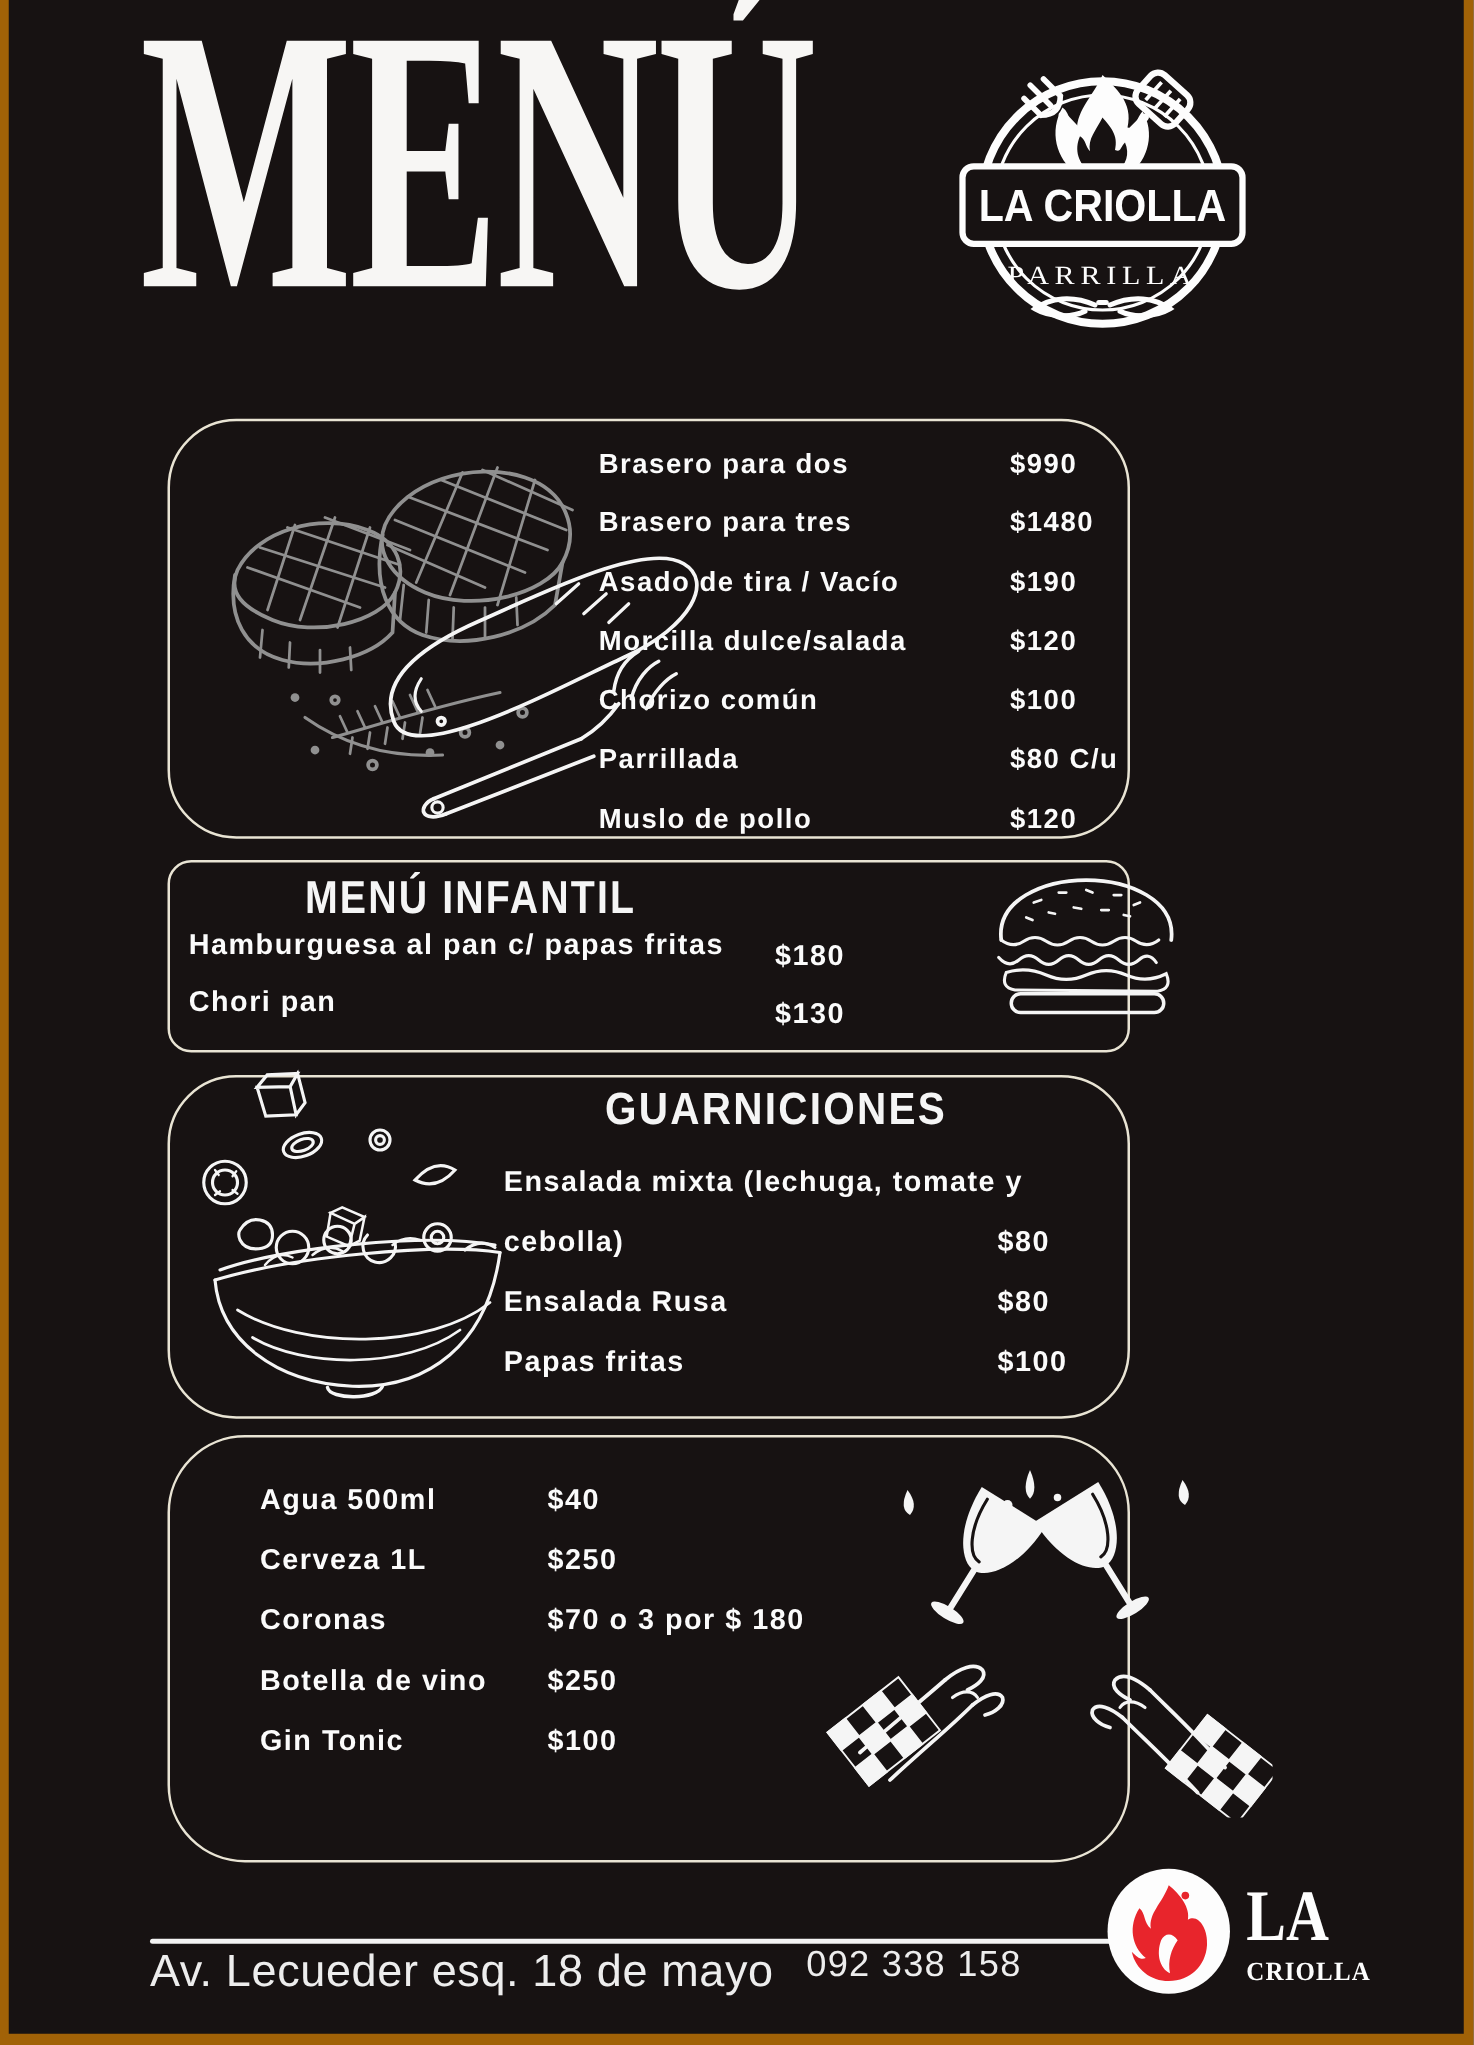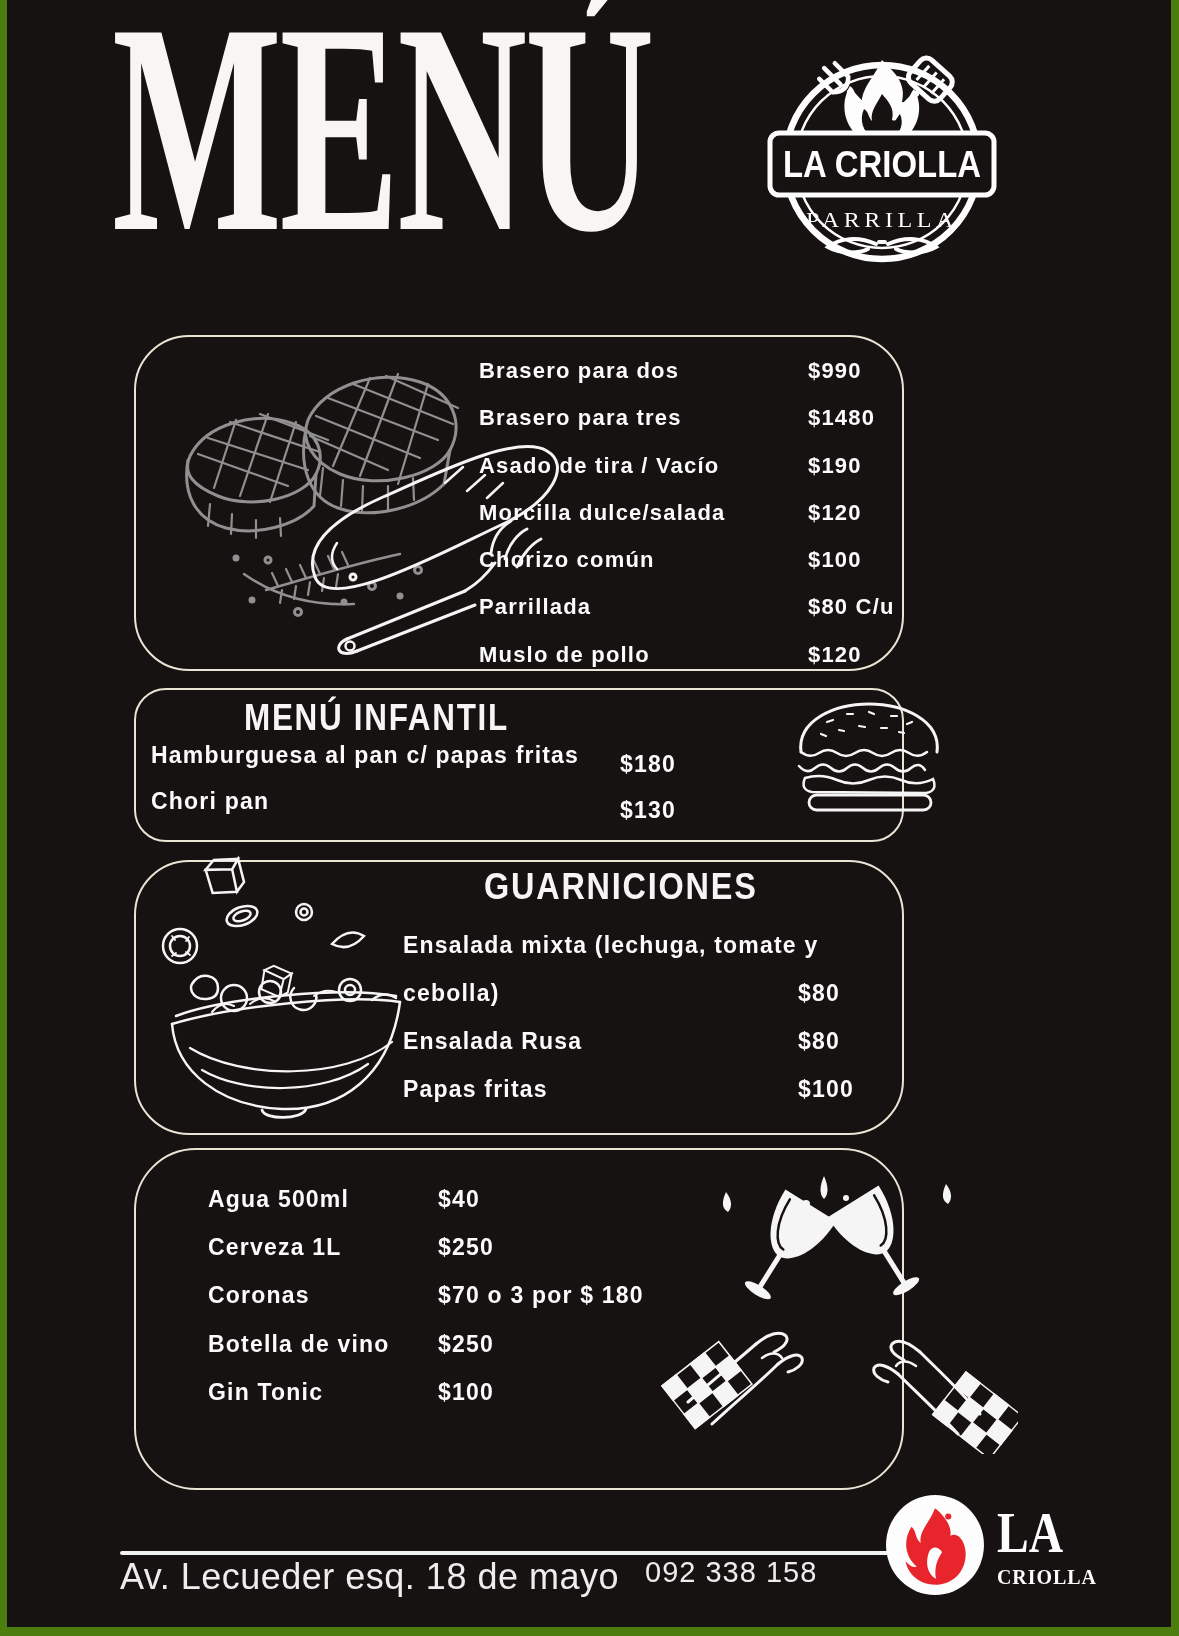--- a/index.html
+++ b/index.html
@@ -1,33 +1,33 @@
 <!DOCTYPE html>
 <html><head>
 <meta charset="utf-8">
 <style>
   html,body{margin:0;padding:0;background:#8a8a90;}
-  .page{position:relative;width:1179px;height:1636px;margin:0 auto;background:#4d7c0f;overflow:hidden;
+  .page{position:relative;width:1179px;height:1636px;margin:0 auto;background:#a16207;overflow:hidden;
         font-family:"Liberation Sans",sans-serif;}
   .menu-bg{position:absolute;left:7px;top:0;right:8px;bottom:9px;background:#171212;}
   .content{position:absolute;inset:0;}
 
   
   .title{position:absolute;left:112px;top:-22px;margin:0;color:#f7f6f4;
          font-family:"Liberation Serif",serif;font-weight:bold;font-size:300px;line-height:1;
          letter-spacing:-4px;transform:scale(0.60,1.0);transform-origin:left top;white-space:nowrap;}
 
   
   .badge{position:absolute;left:760px;top:44px;width:244px;height:240px;}
   .badge svg{width:100%;height:100%;display:block;}
 
   
   .box{position:absolute;left:134px;width:770px;border:2.5px solid #e9e4d4;border-radius:55px;box-sizing:border-box;}
   .box-parrilla{top:335px;height:336px;}
-  .box-infantil{top:688px;height:154px;border-radius:32px;}
+  .box-infantil{top:688px;height:154px;border-radius:19px;}
   .box-guarniciones{top:860px;height:275px;padding-left:34px;}
   .box-bebidas{top:1148px;height:342px;border-radius:62px;}
 
   .sec-title{position:absolute;margin:0;color:#f5f5f5;font-weight:bold;white-space:nowrap;
              transform-origin:left top;}
   .box-infantil .sec-title{left:108px;top:7px;font-size:37px;letter-spacing:2px;transform:scaleX(0.85);}
   .box-guarniciones .sec-title{left:348px;top:4px;font-size:36px;letter-spacing:2px;transform:scaleX(0.9);}
 
   
   .rows{position:absolute;}

